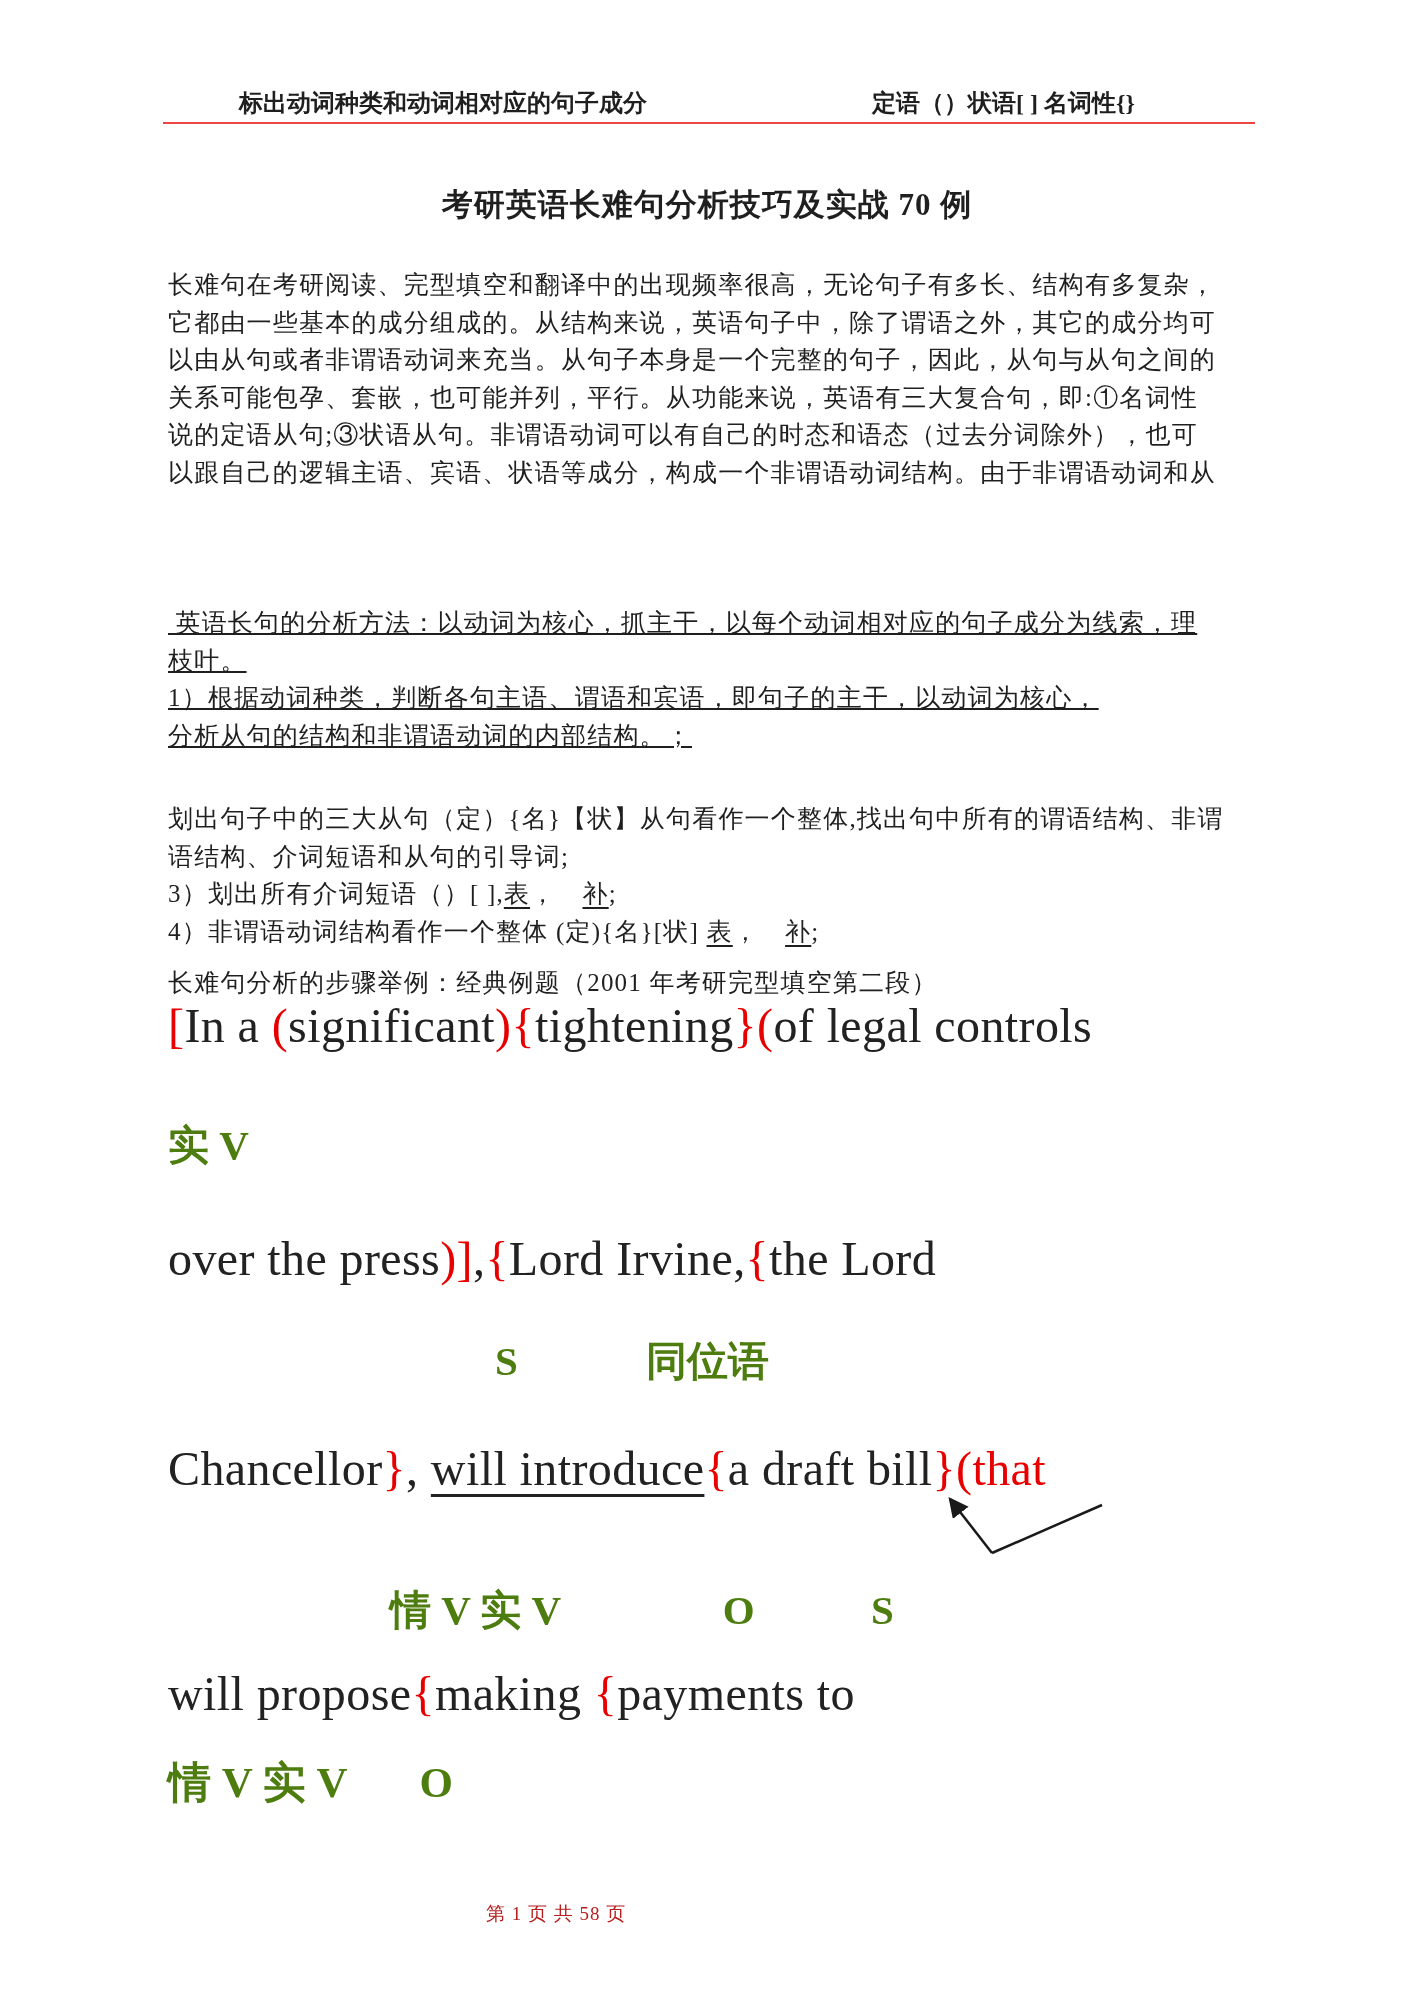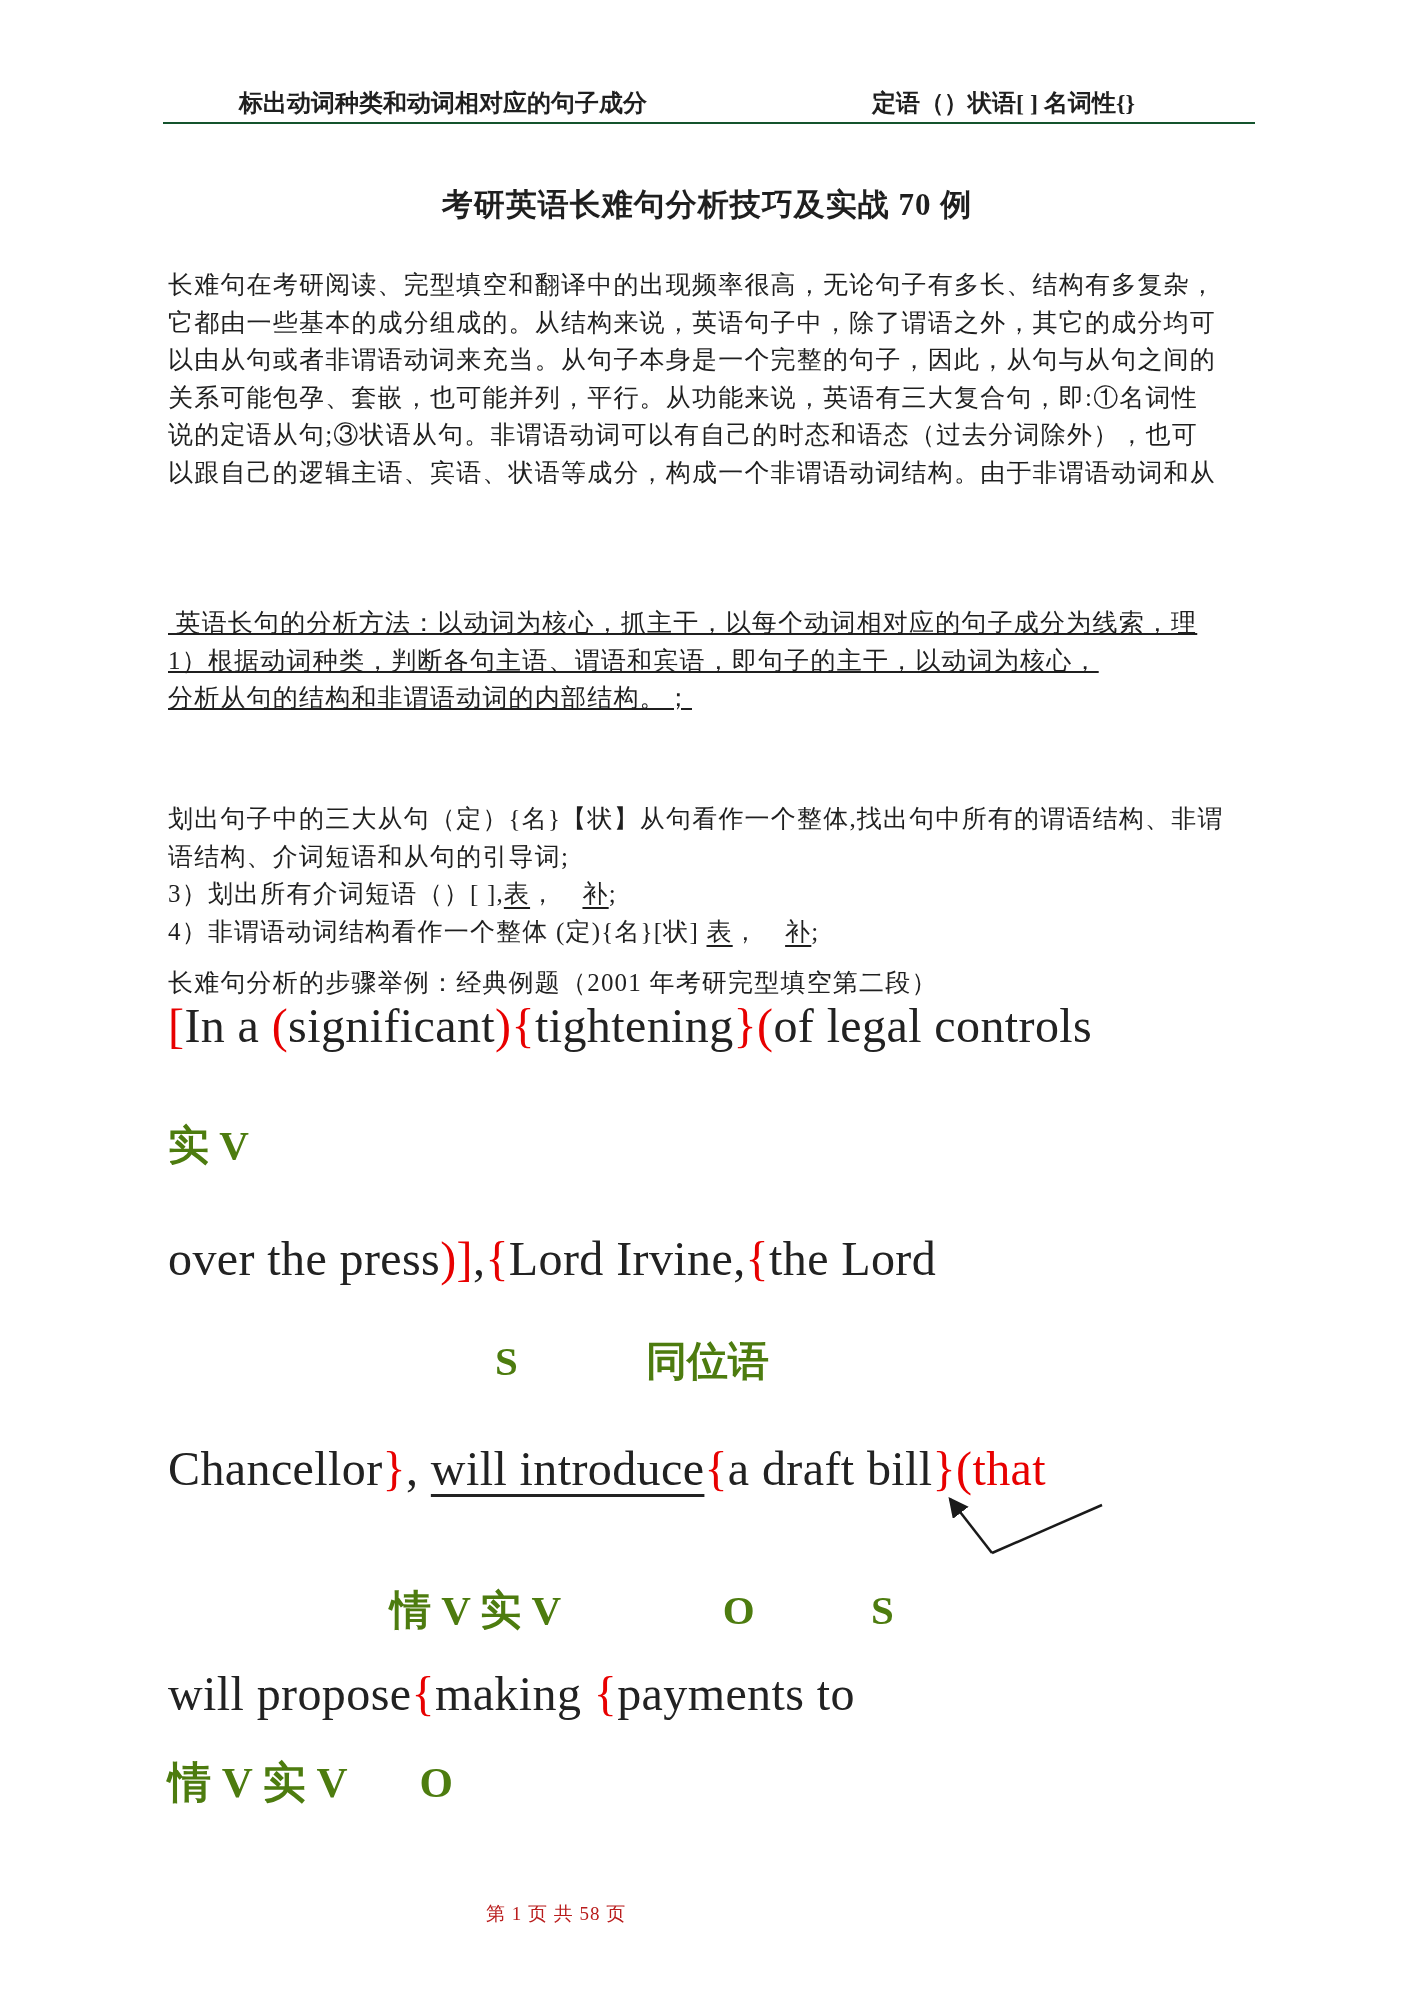--- a/index.html
+++ b/index.html
@@ -8,21 +8,21 @@
     width:1414px;height:1999px;
     margin:0 auto;
     background:#ffffff;
     font-family:"Liberation Serif","DejaVu Serif",serif;
     color:#1f1f1f;
     overflow:hidden;
   }
   
   .hdr{
     position:absolute;left:163px;top:84px;width:1092px;height:40px;
-    border-bottom:2px solid #14532d;
+    border-bottom:2px solid #ef4444;
     display:flex;justify-content:space-between;align-items:flex-end;
     padding-bottom:3px;box-sizing:border-box;
     font-weight:700;font-size:24px;white-space:nowrap;
   }
   .hdr-left{margin-left:76px;}
   .hdr-right{margin-right:120px;}
   
   .title{
     position:absolute;left:168px;top:184px;width:1078px;margin:0;
     text-align:center;font-size:31px;font-weight:700;letter-spacing:1px;
@@ -76,20 +76,21 @@
     <div class="ln">长难句在考研阅读、完型填空和翻译中的出现频率很高，无论句子有多长、结构有多复杂，</div>
     <div class="ln">它都由一些基本的成分组成的。从结构来说，英语句子中，除了谓语之外，其它的成分均可</div>
     <div class="ln">以由从句或者非谓语动词来充当。从句子本身是一个完整的句子，因此，从句与从句之间的</div>
     <div class="ln">关系可能包孕、套嵌，也可能并列，平行。从功能来说，英语有三大复合句，即:①名词性</div>
     <div class="ln">说的定语从句;③状语从句。非谓语动词可以有自己的时态和语态（过去分词除外），也可</div>
     <div class="ln">以跟自己的逻辑主语、宾语、状语等成分，构成一个非谓语动词结构。由于非谓语动词和从</div>
   </section>
 
   <section class="blk method">
     <div class="ln">&nbsp;英语长句的分析方法：以动词为核心，抓主干，以每个动词相对应的句子成分为线索，理</div>
+    <div class="ln">枝叶。</div>
     <div class="ln">1）根据动词种类，判断各句主语、谓语和宾语，即句子的主干，以动词为核心，</div>
     <div class="ln">分析从句的结构和非谓语动词的内部结构。；</div>
   </section>
 
   <section class="blk rules">
     <div class="ln">划出句子中的三大从句（定）{名}【状】从句看作一个整体,找出句中所有的谓语结构、非谓</div>
     <div class="ln">语结构、介词短语和从句的引导词;</div>
     <div class="ln"><span>3）划出所有介词短语（）[ ],</span><span class="seg-u">表</span><span>，　</span><span class="seg-u">补</span><span>;</span></div>
     <div class="ln"><span>4）非谓语动词结构看作一个整体 (定){名}[状] </span><span class="seg-u">表</span><span>，　</span><span class="seg-u">补</span><span>;</span></div>
   </section>

